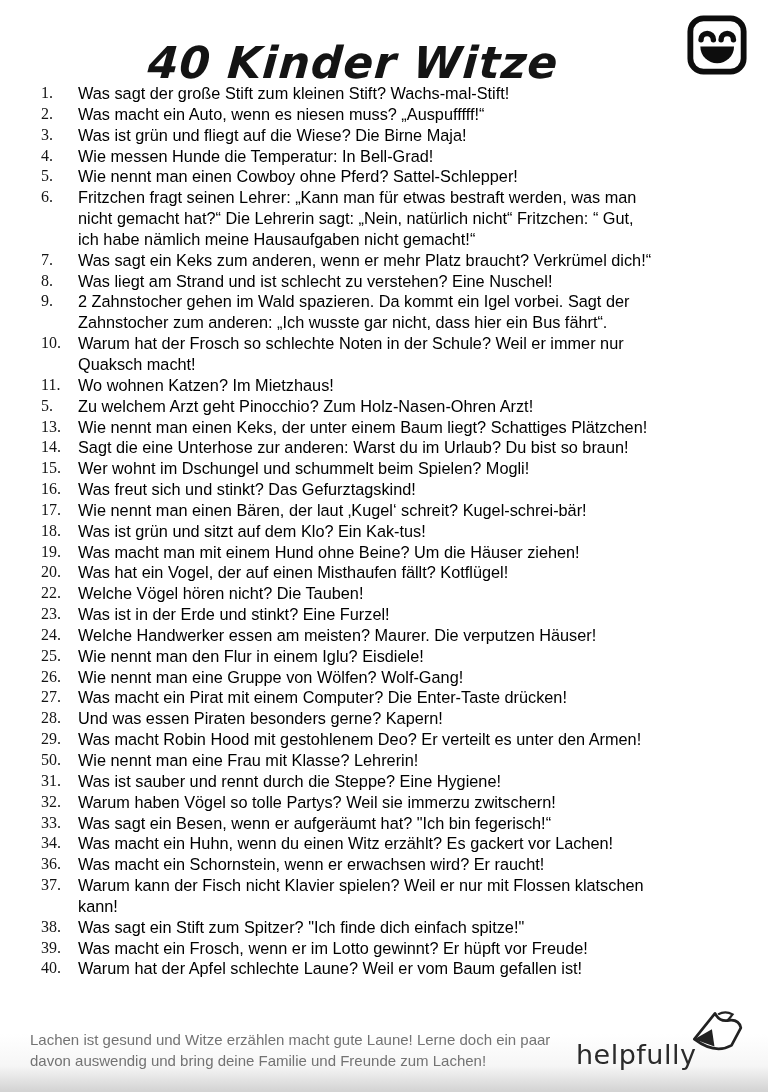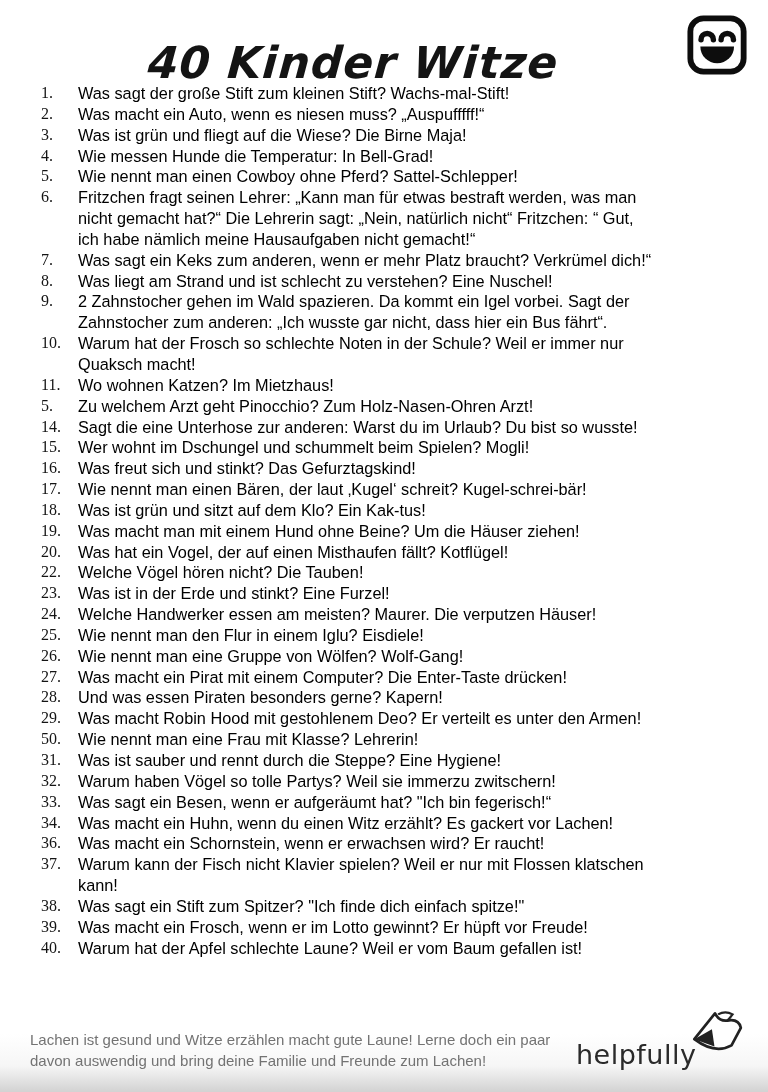--- a/index.html
+++ b/index.html
@@ -166,24 +166,28 @@
     <div class="joke-row">
       <span class="joke-number">11.</span>
       <span class="joke-text">Wo wohnen Katzen? Im Mietzhaus!</span>
     </div>
 
     <div class="joke-row">
       <span class="joke-number">5.</span>
       <span class="joke-text">Zu welchem Arzt geht Pinocchio? Zum Holz-Nasen-Ohren Arzt!</span>
     </div>
 
+    <div class="joke-row">
+      <span class="joke-number">13.</span>
+      <span class="joke-text">Wie nennt man einen Keks, der unter einem Baum liegt? Schattiges Plätzchen!</span>
+    </div>
 
     <div class="joke-row">
       <span class="joke-number">14.</span>
-      <span class="joke-text">Sagt die eine Unterhose zur anderen: Warst du im Urlaub? Du bist so wusste!</span>
+      <span class="joke-text">Sagt die eine Unterhose zur anderen: Warst du im Urlaub? Du bist so braun!</span>
     </div>
 
     <div class="joke-row">
       <span class="joke-number">15.</span>
       <span class="joke-text">Wer wohnt im Dschungel und schummelt beim Spielen? Mogli!</span>
     </div>
 
     <div class="joke-row">
       <span class="joke-number">16.</span>
       <span class="joke-text">Was freut sich und stinkt? Das Gefurztagskind!</span>

